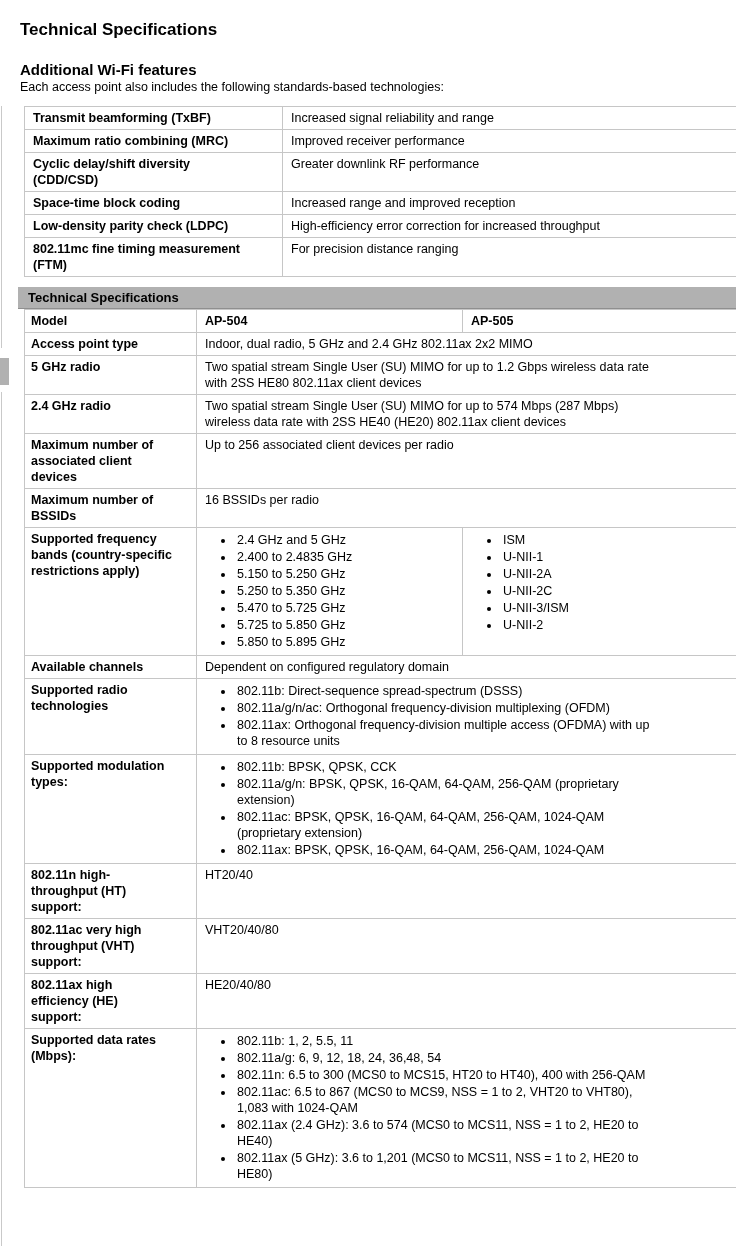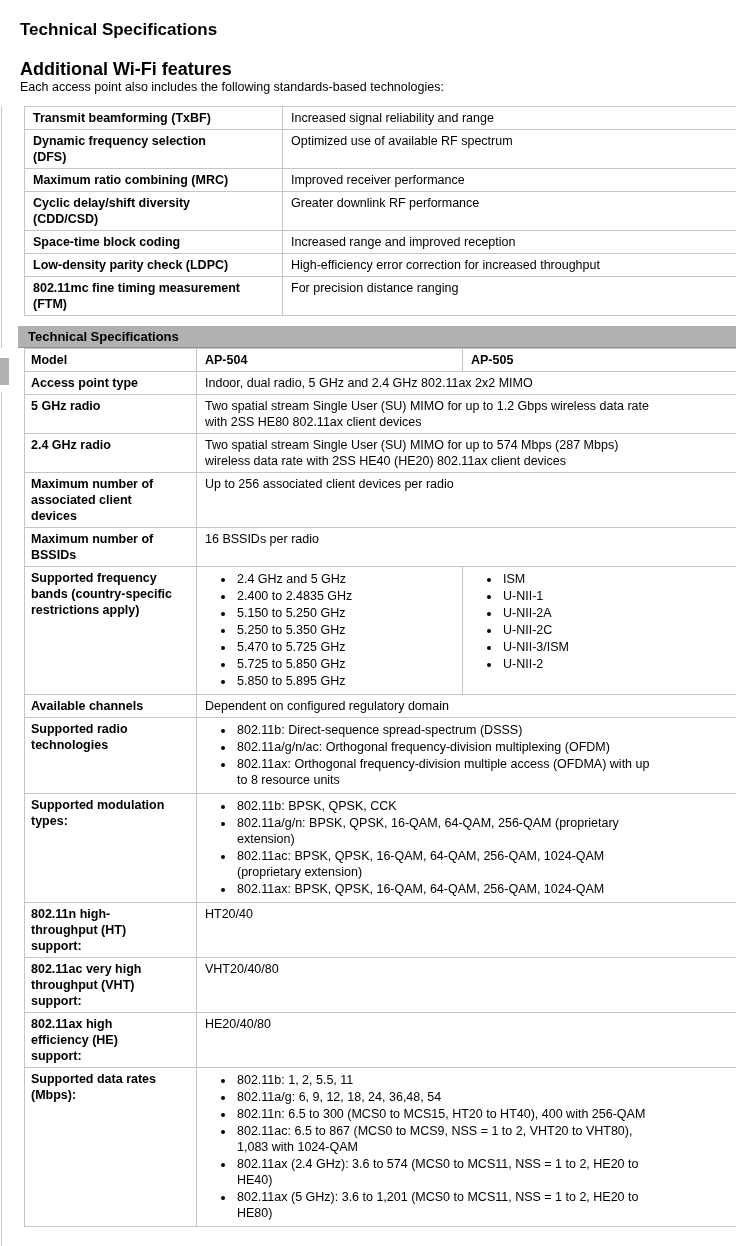--- a/index.html
+++ b/index.html
@@ -3,21 +3,21 @@
 <meta charset="utf-8">
 <style>
   * { margin:0; padding:0; box-sizing:border-box; }
   html,body { background:#ffffff; }
   body {
     width:736px; height:1246px; overflow:hidden; position:relative;
     font-family:"Liberation Sans","DejaVu Sans",sans-serif;
     color:#000000; font-size:12.5px; line-height:16px;
   }
   .h1 { font-size:17px; font-weight:bold; margin:20px 0 0 20px; line-height:20px; }
-  .h2 { font-size:18px; font-weight:bold; margin:21px 0 1px 20px; line-height:17px; }
+  .h2 { font-size:15px; font-weight:bold; margin:21px 0 1px 20px; line-height:17px; }
   .intro { margin:0 0 11px 20px; }
 
   table { border-collapse:collapse; table-layout:fixed; }
   td { border:1px solid #c6c6c6; vertical-align:top; padding:3px 6px 3px 8px; }
   td.label-cell { font-weight:bold; white-space:pre-line; }
   td.value-cell { white-space:pre-line; }
 
   .features-table { width:714px; margin-left:24px; }
   .spec-wrap { margin-top:10px; }
   .spec-bar {
@@ -45,25 +45,20 @@
 
 <table class="features-table">
   <colgroup>
       <col style="width:258px">
       <col>
     </colgroup>
   <tbody>
       <tr>
         <td class="label-cell">Transmit beamforming (TxBF)</td>
         <td class="value-cell">Increased signal reliability and range</td>
-      </tr>
-      <tr>
-        <td class="label-cell">Dynamic frequency selection
-(DFS)</td>
-        <td class="value-cell">Optimized use of available RF spectrum</td>
       </tr>
       <tr>
         <td class="label-cell">Maximum ratio combining (MRC)</td>
         <td class="value-cell">Improved receiver performance</td>
       </tr>
       <tr>
         <td class="label-cell">Cyclic delay/shift diversity
 (CDD/CSD)</td>
         <td class="value-cell">Greater downlink RF performance</td>
       </tr>

